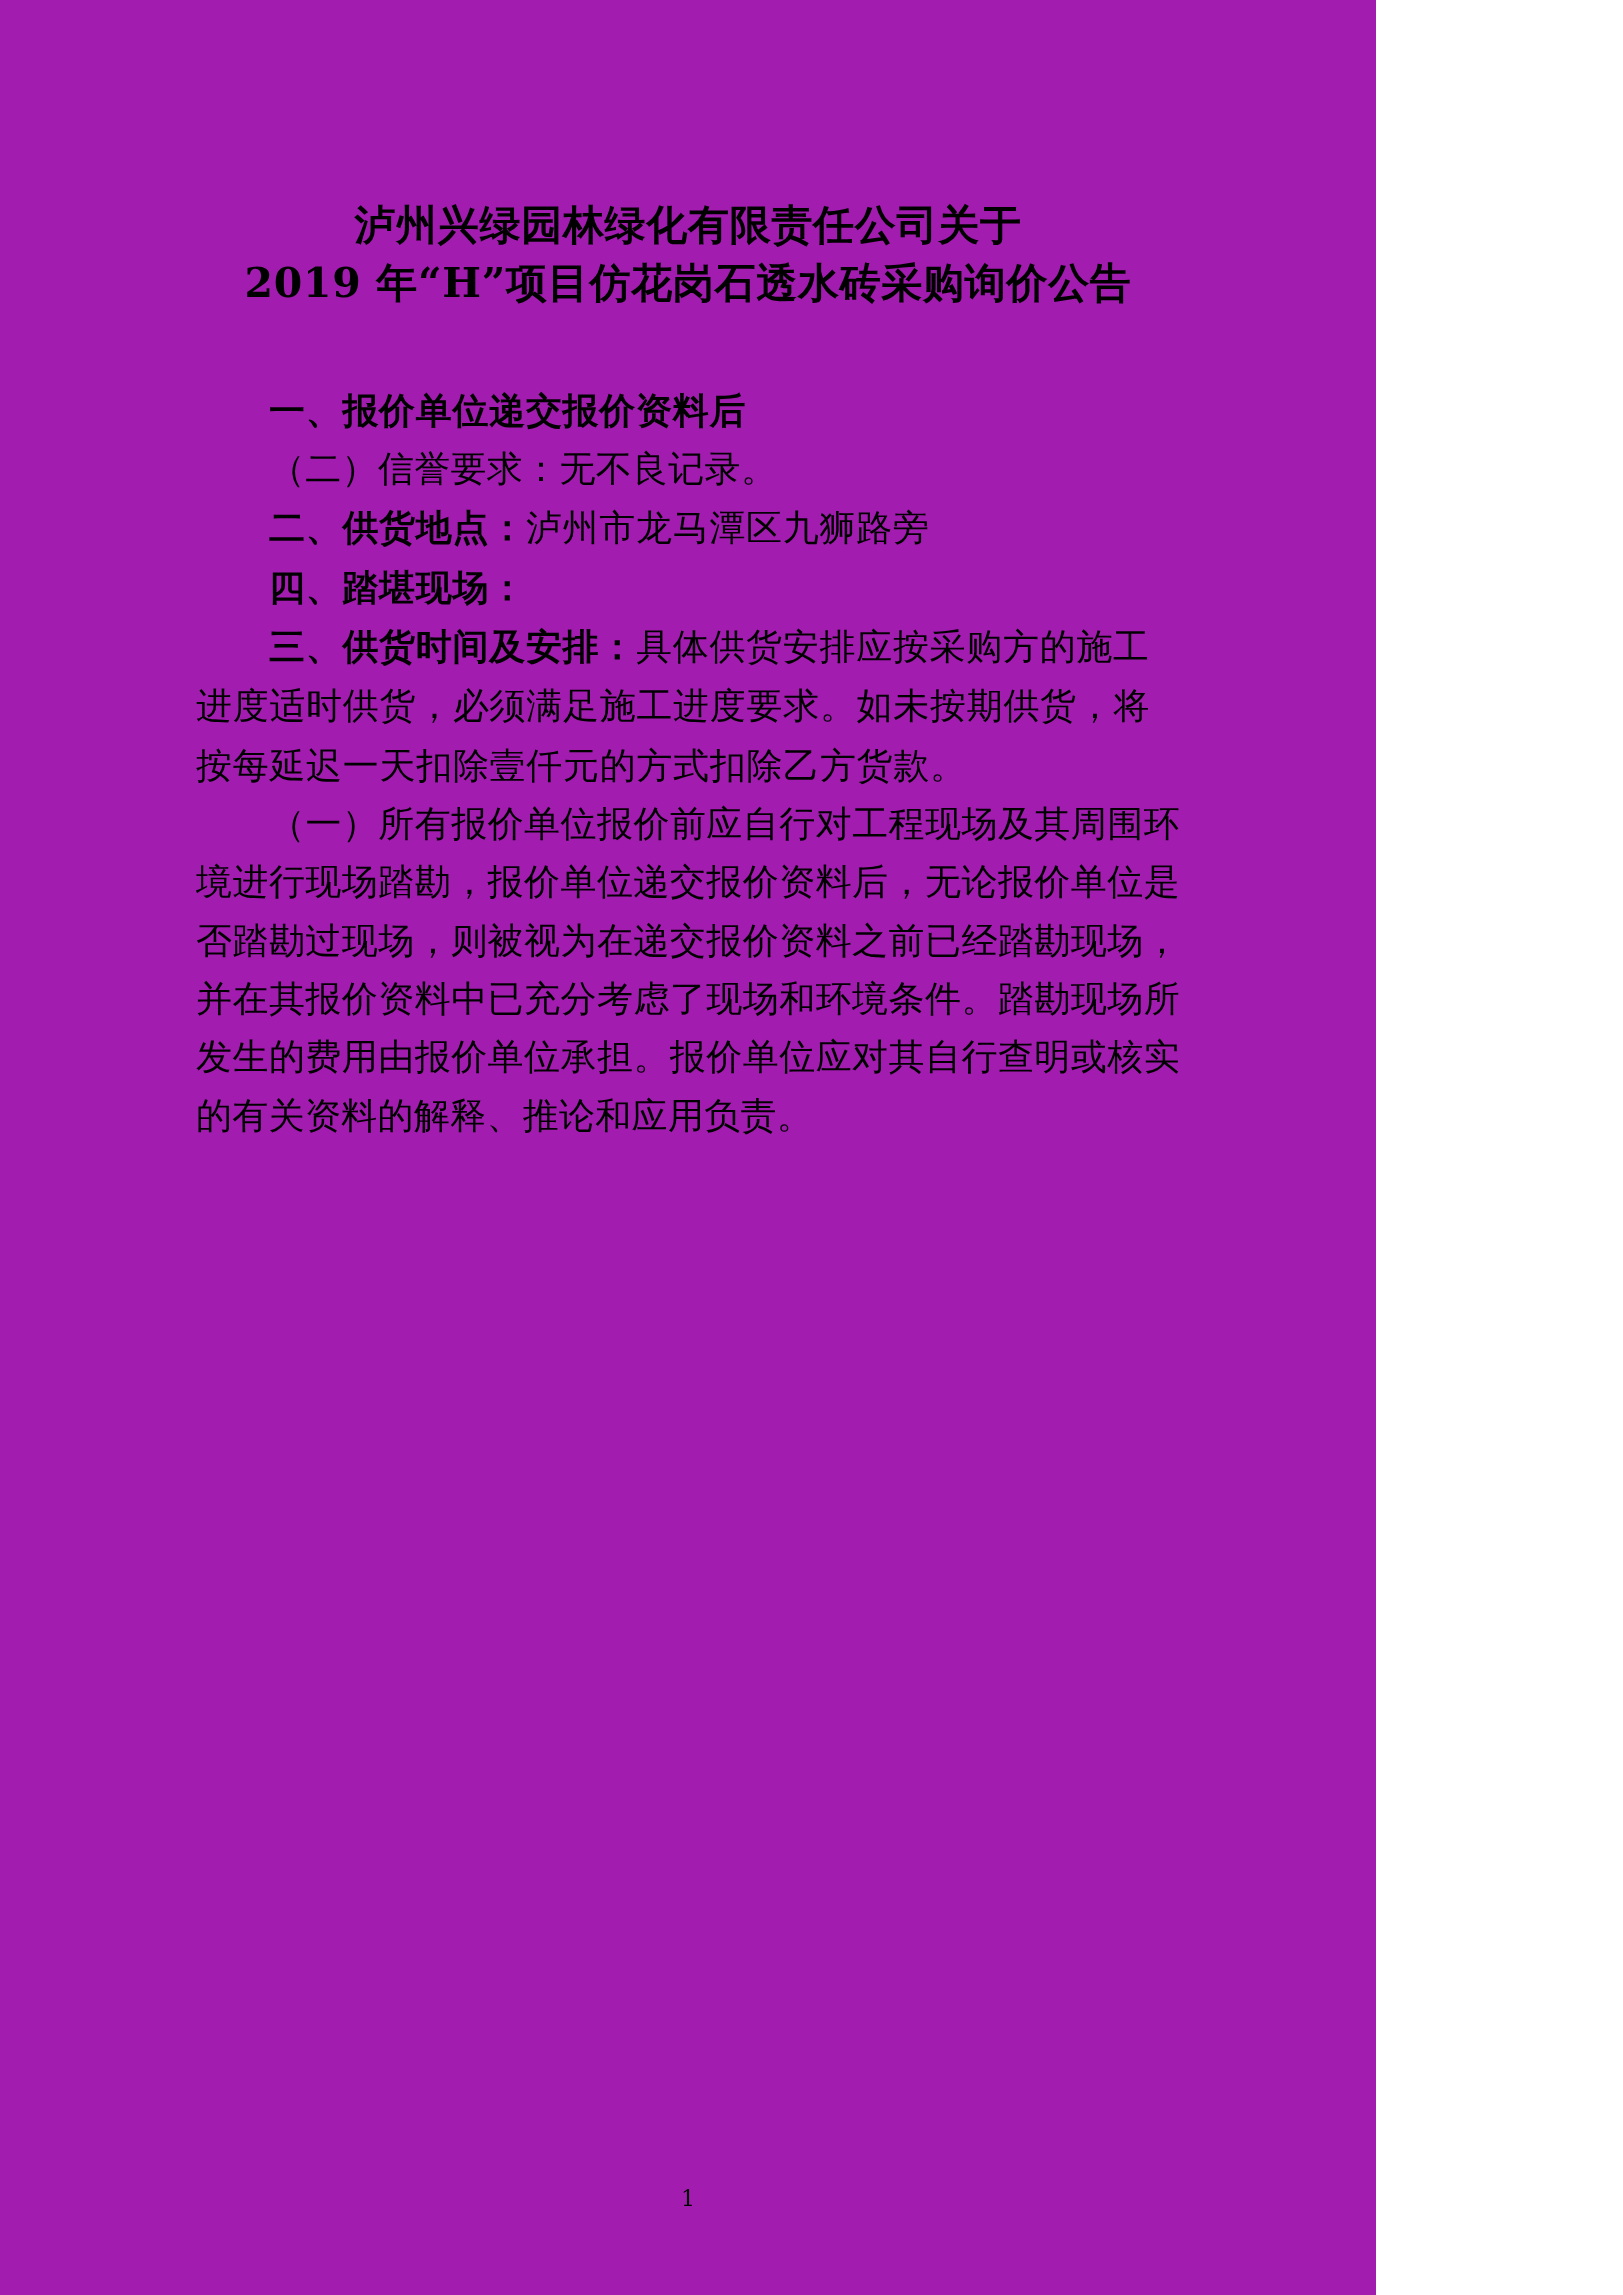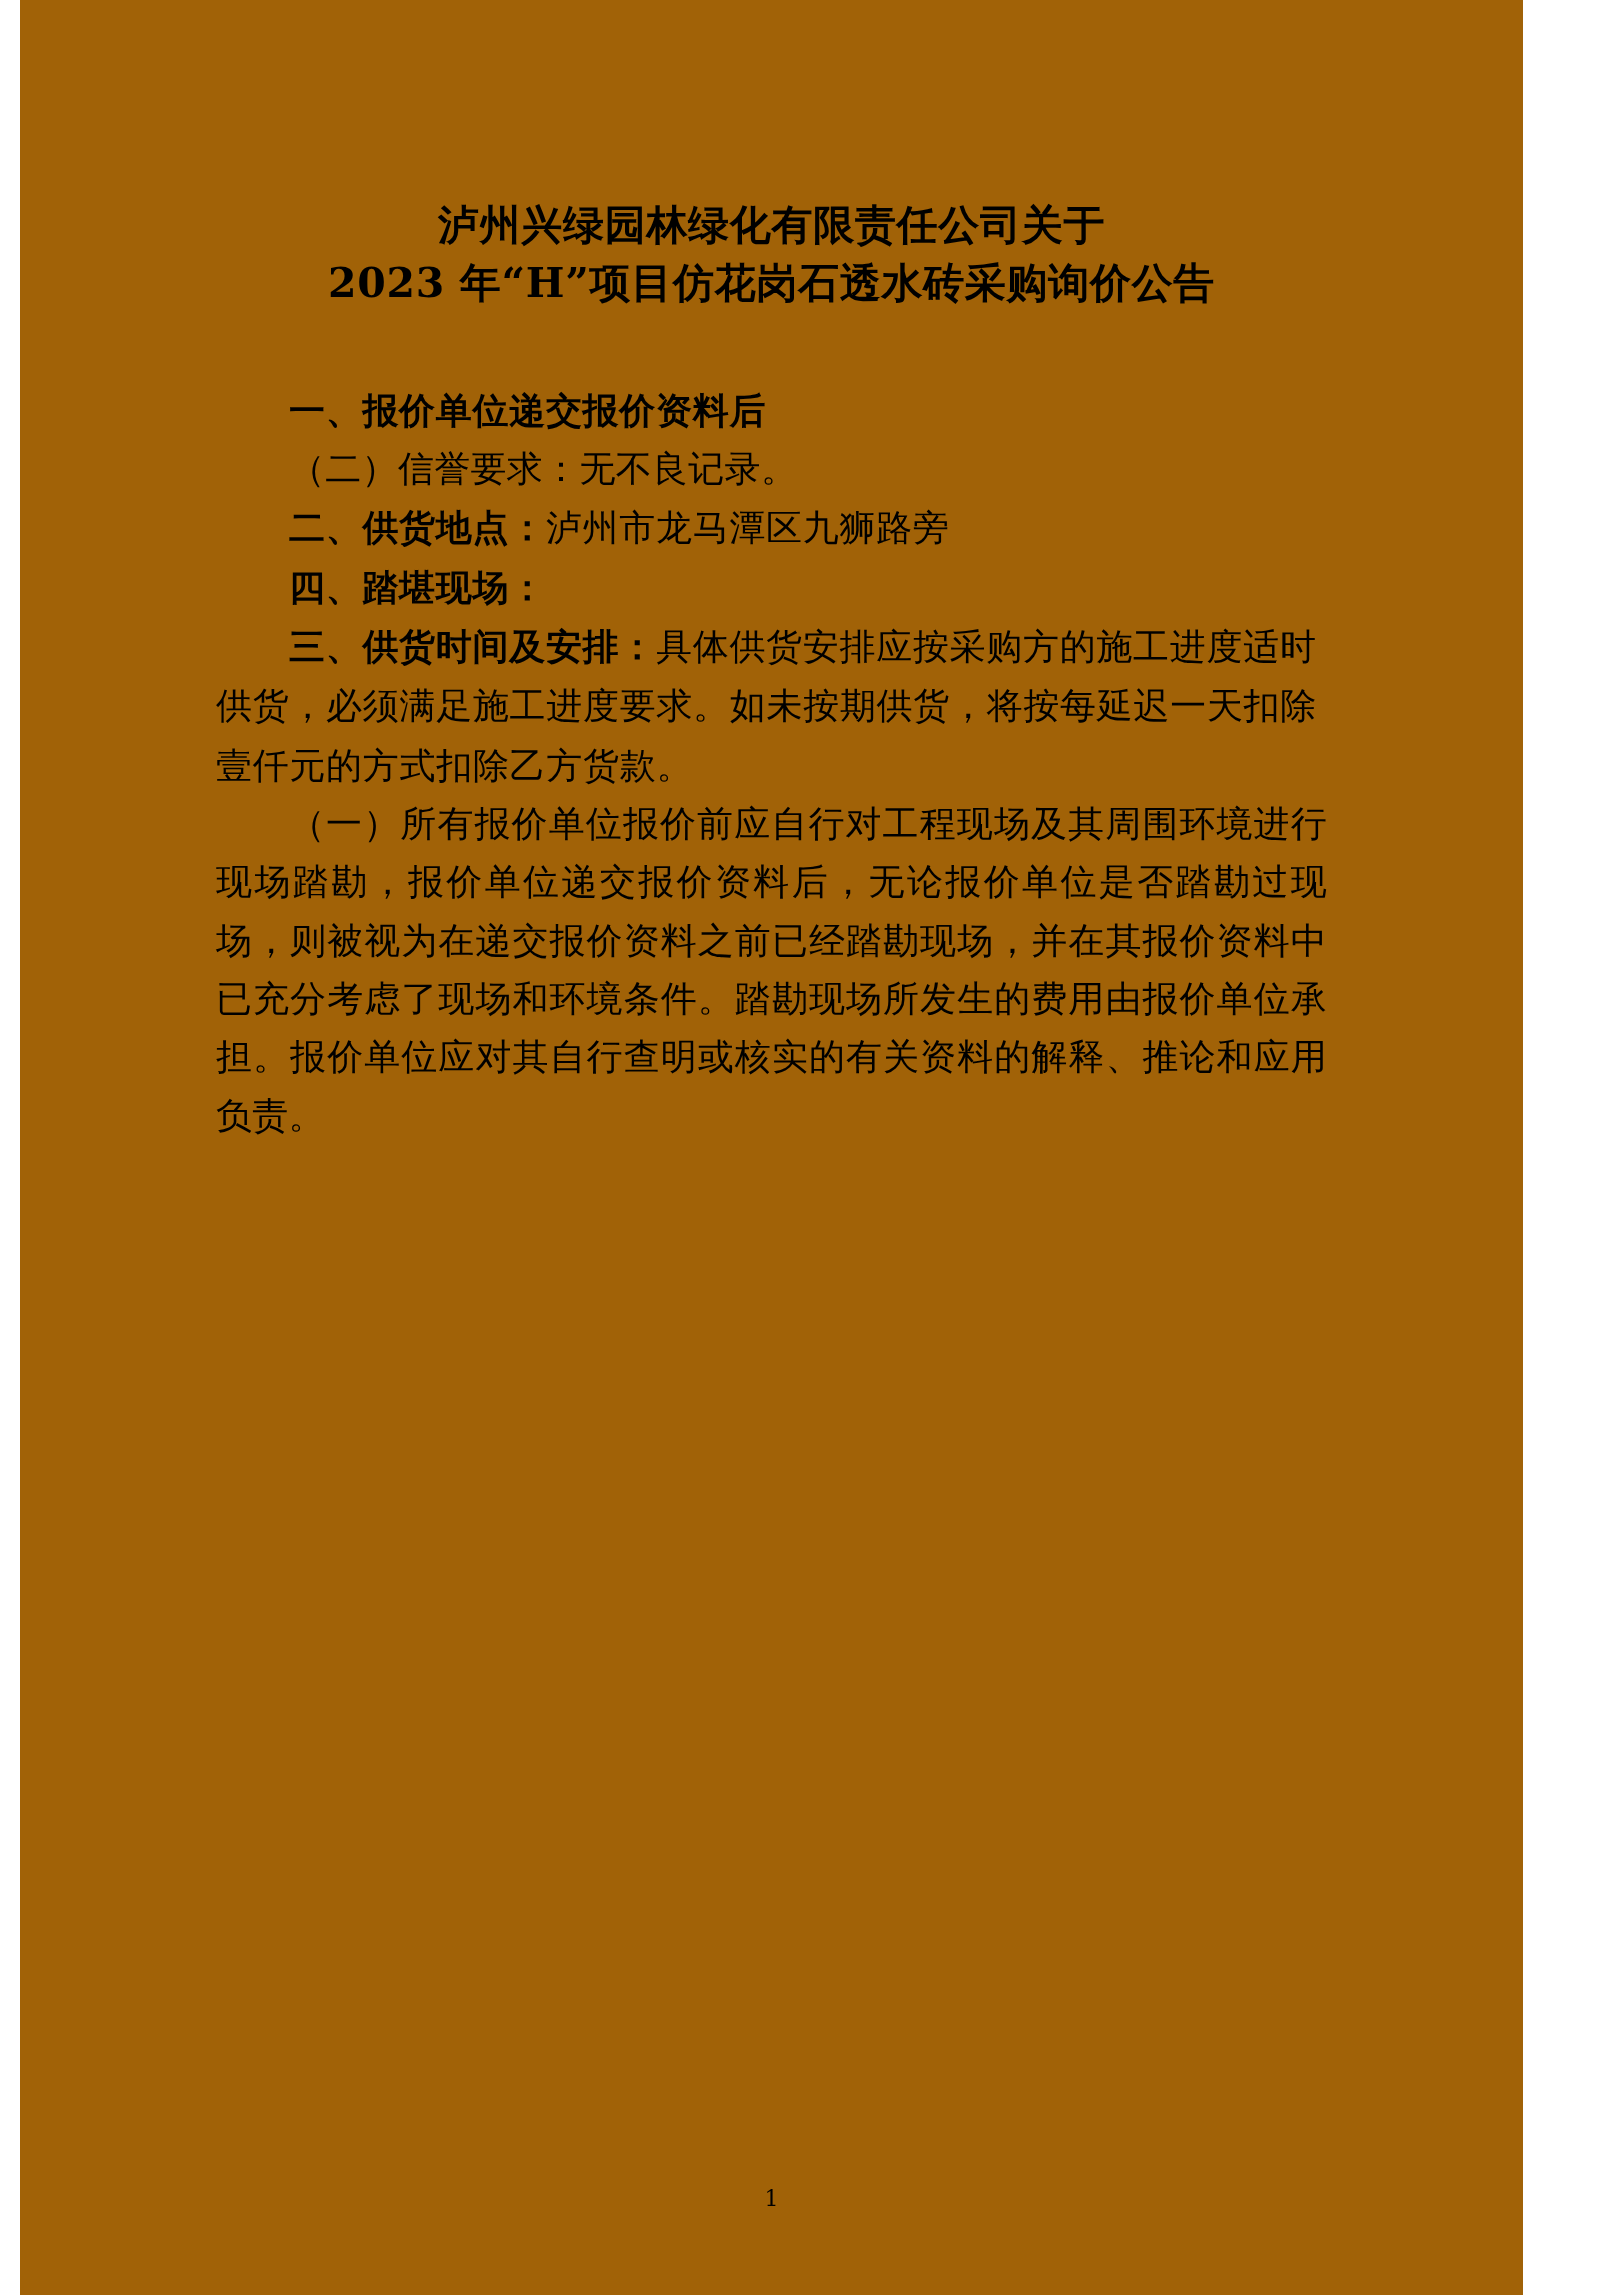--- a/index.html
+++ b/index.html
@@ -9,26 +9,25 @@
   }
   body {
     width: 1623px;
     height: 2295px;
     font-family: "DejaVu Serif", serif;
     color: #000000;
     -webkit-font-smoothing: antialiased;
   }
   .page {
     position: relative;
-    width: 1503px;
+    width: 1376px;
     height: 2295px;
     box-sizing: border-box;
     padding: 196px 196px 79px 196px;
-    background: #a16207;
-    margin-left: 20px;
+    background: #a21caf;
   }
   .doc-title {
     text-align: center;
     font-weight: bold;
     font-size: 41px;
     line-height: 1.42;
     letter-spacing: 0.7px;
     margin: 0 0 6.5px 0;
     font-family: "DejaVu Serif", serif;
   }
@@ -70,21 +69,21 @@
     font-family: "DejaVu Serif", serif;
   }
 </style>
 </head>
 <body>
 
 <div class="page">
 
   <h1 class="doc-title">
     <span class="line">泸州兴绿园林绿化有限责任公司关于</span>
-    <span class="line">2023 年“H”项目仿花岗石透水砖采购询价公告</span>
+    <span class="line">2019 年“H”项目仿花岗石透水砖采购询价公告</span>
   </h1>
 
   <div class="title-gap"></div>
 
 
   <div class="spacer-sm"></div>
 
   <p class="section-head">
     <span>一、报价单位递交报价资料后</span><span class="normal"></span>
   </p>

